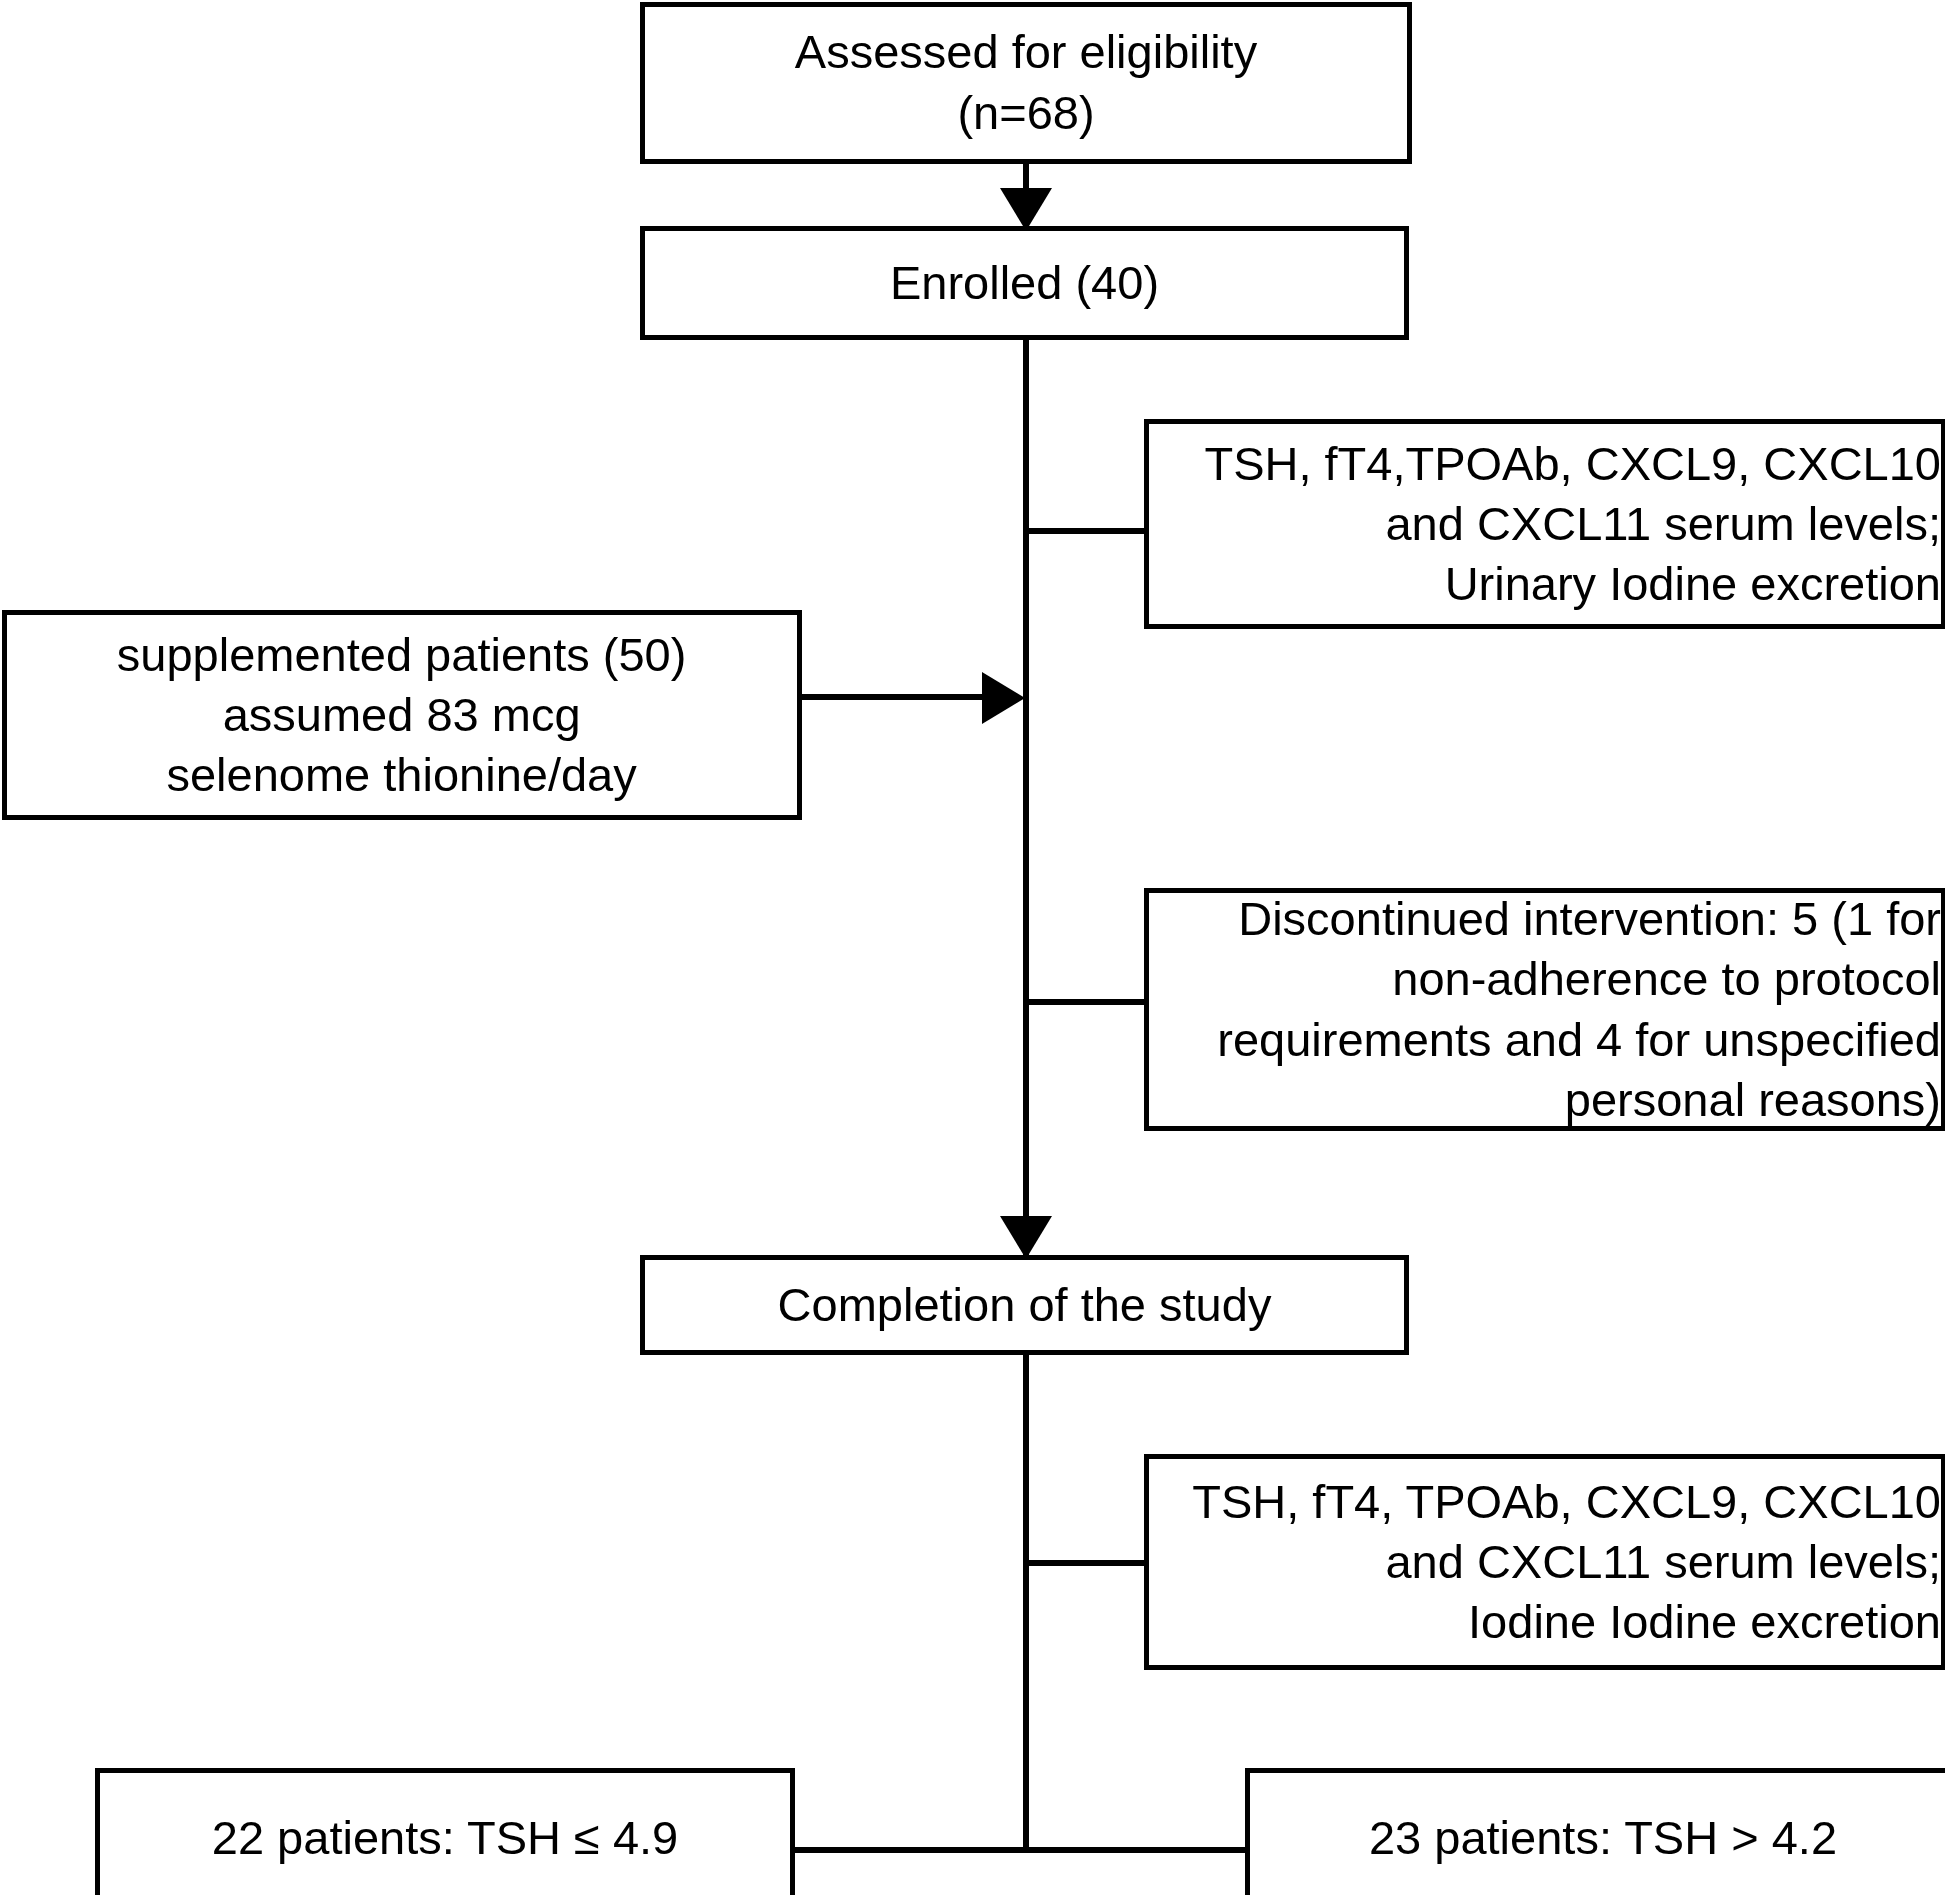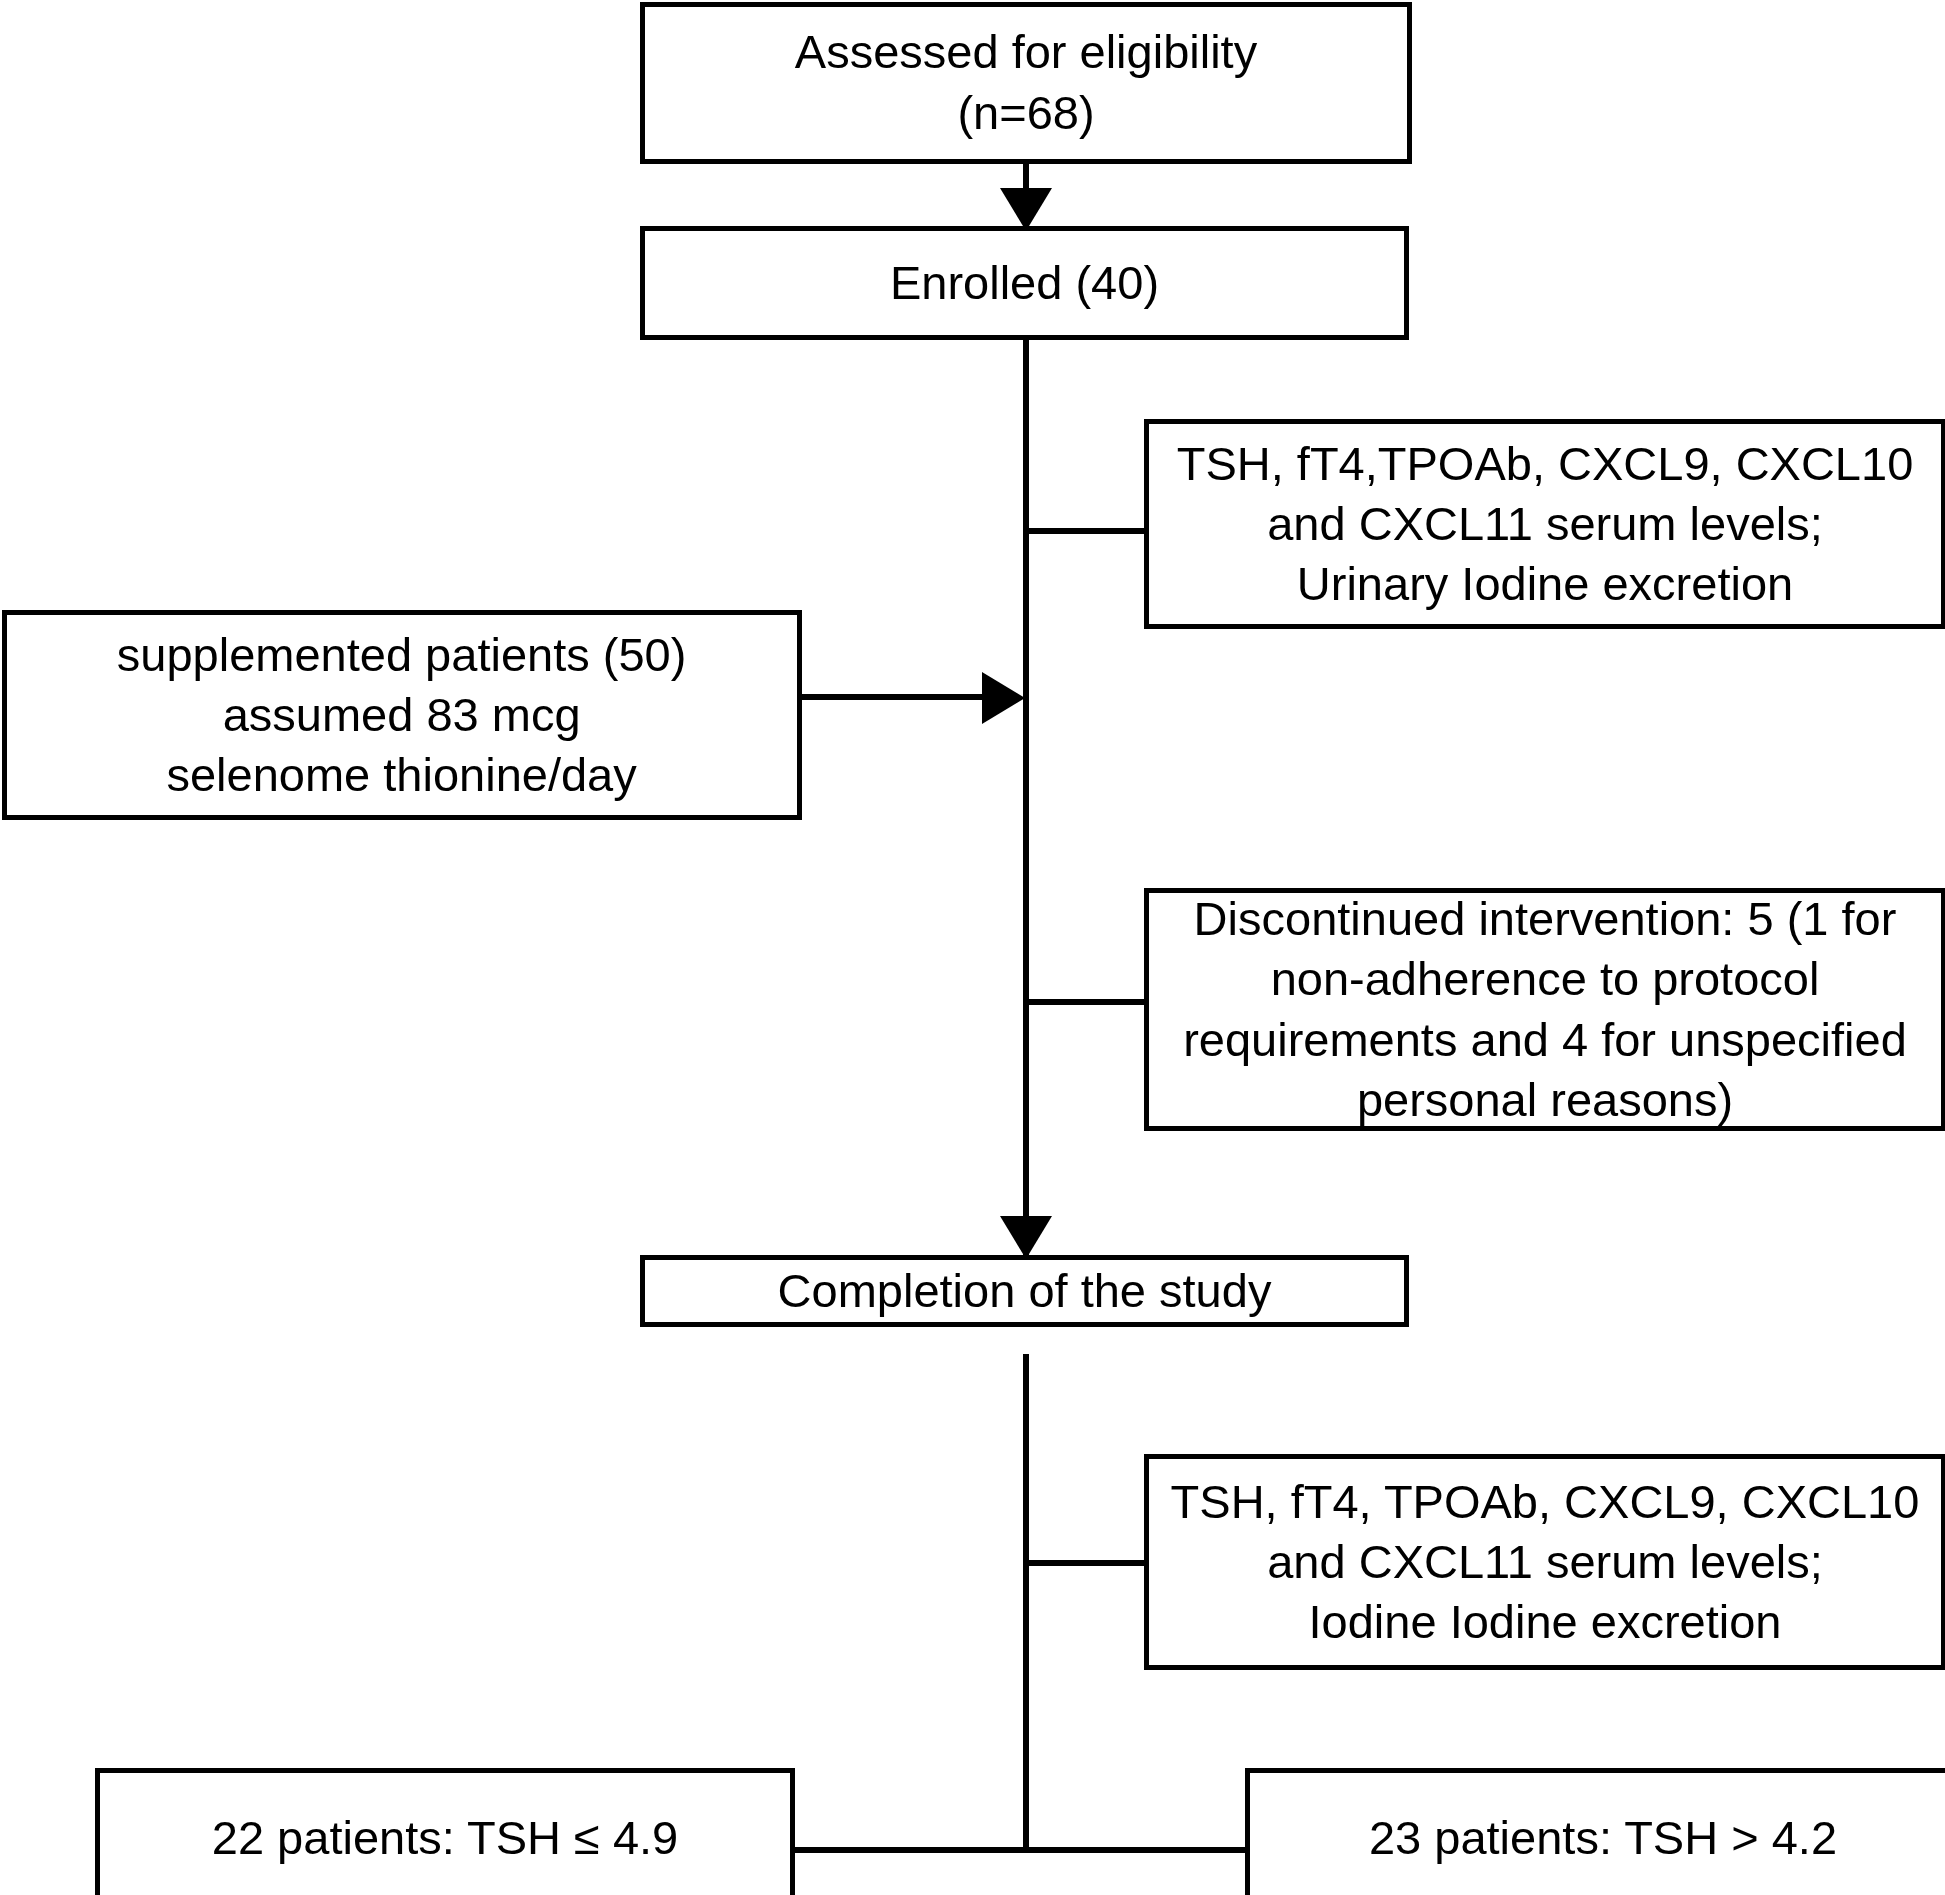--- a/index.html
+++ b/index.html
@@ -27,29 +27,29 @@
     font-size: 47px;
     line-height: 1.28;
   }
   .node .txt {
     width: 100%;
     white-space: pre-line;
   }
   .center-node { justify-content: center; }
   .center-node .txt { text-align: center; }
   .left-node { justify-content: flex-start; }
-  .left-node .txt { text-align: center; }
+  .left-node .txt { text-align: right; }
 
   
   #node-assessed      { left: 640px;  top: 1.6px;    width: 772px;  height: 162px; }
   #node-enrolled      { left: 640px;  top: 226px;  width: 769px;  height: 114px; }
   #node-measure-1     { left: 1144px; top: 419px;  width: 802px; height: 210px; }
   #node-supplemented  { left: 1.6px;    top: 610px;  width: 800px; height: 210px; }
   #node-discontinued  { left: 1144px; top: 888px; width: 802px; height: 243px; }
-  #node-completion    { left: 640px;  top: 1255px; width: 769px;  height: 72px; }
+  #node-completion    { left: 640px;  top: 1255px; width: 769px;  height: 100px; }
   #node-measure-2     { left: 1144px; top: 1454px; width: 802px; height: 216px; }
   #node-tsh-low       { left: 95px;  top: 1768px; width: 700px;  height: 140px; }
   #node-tsh-high      { left: 1245px; top: 1768px; width: 716px;  height: 140px; }
 
   
   .line {
     position: absolute;
     background: #000000;
   }
   .vline { width: 6.2px; }

